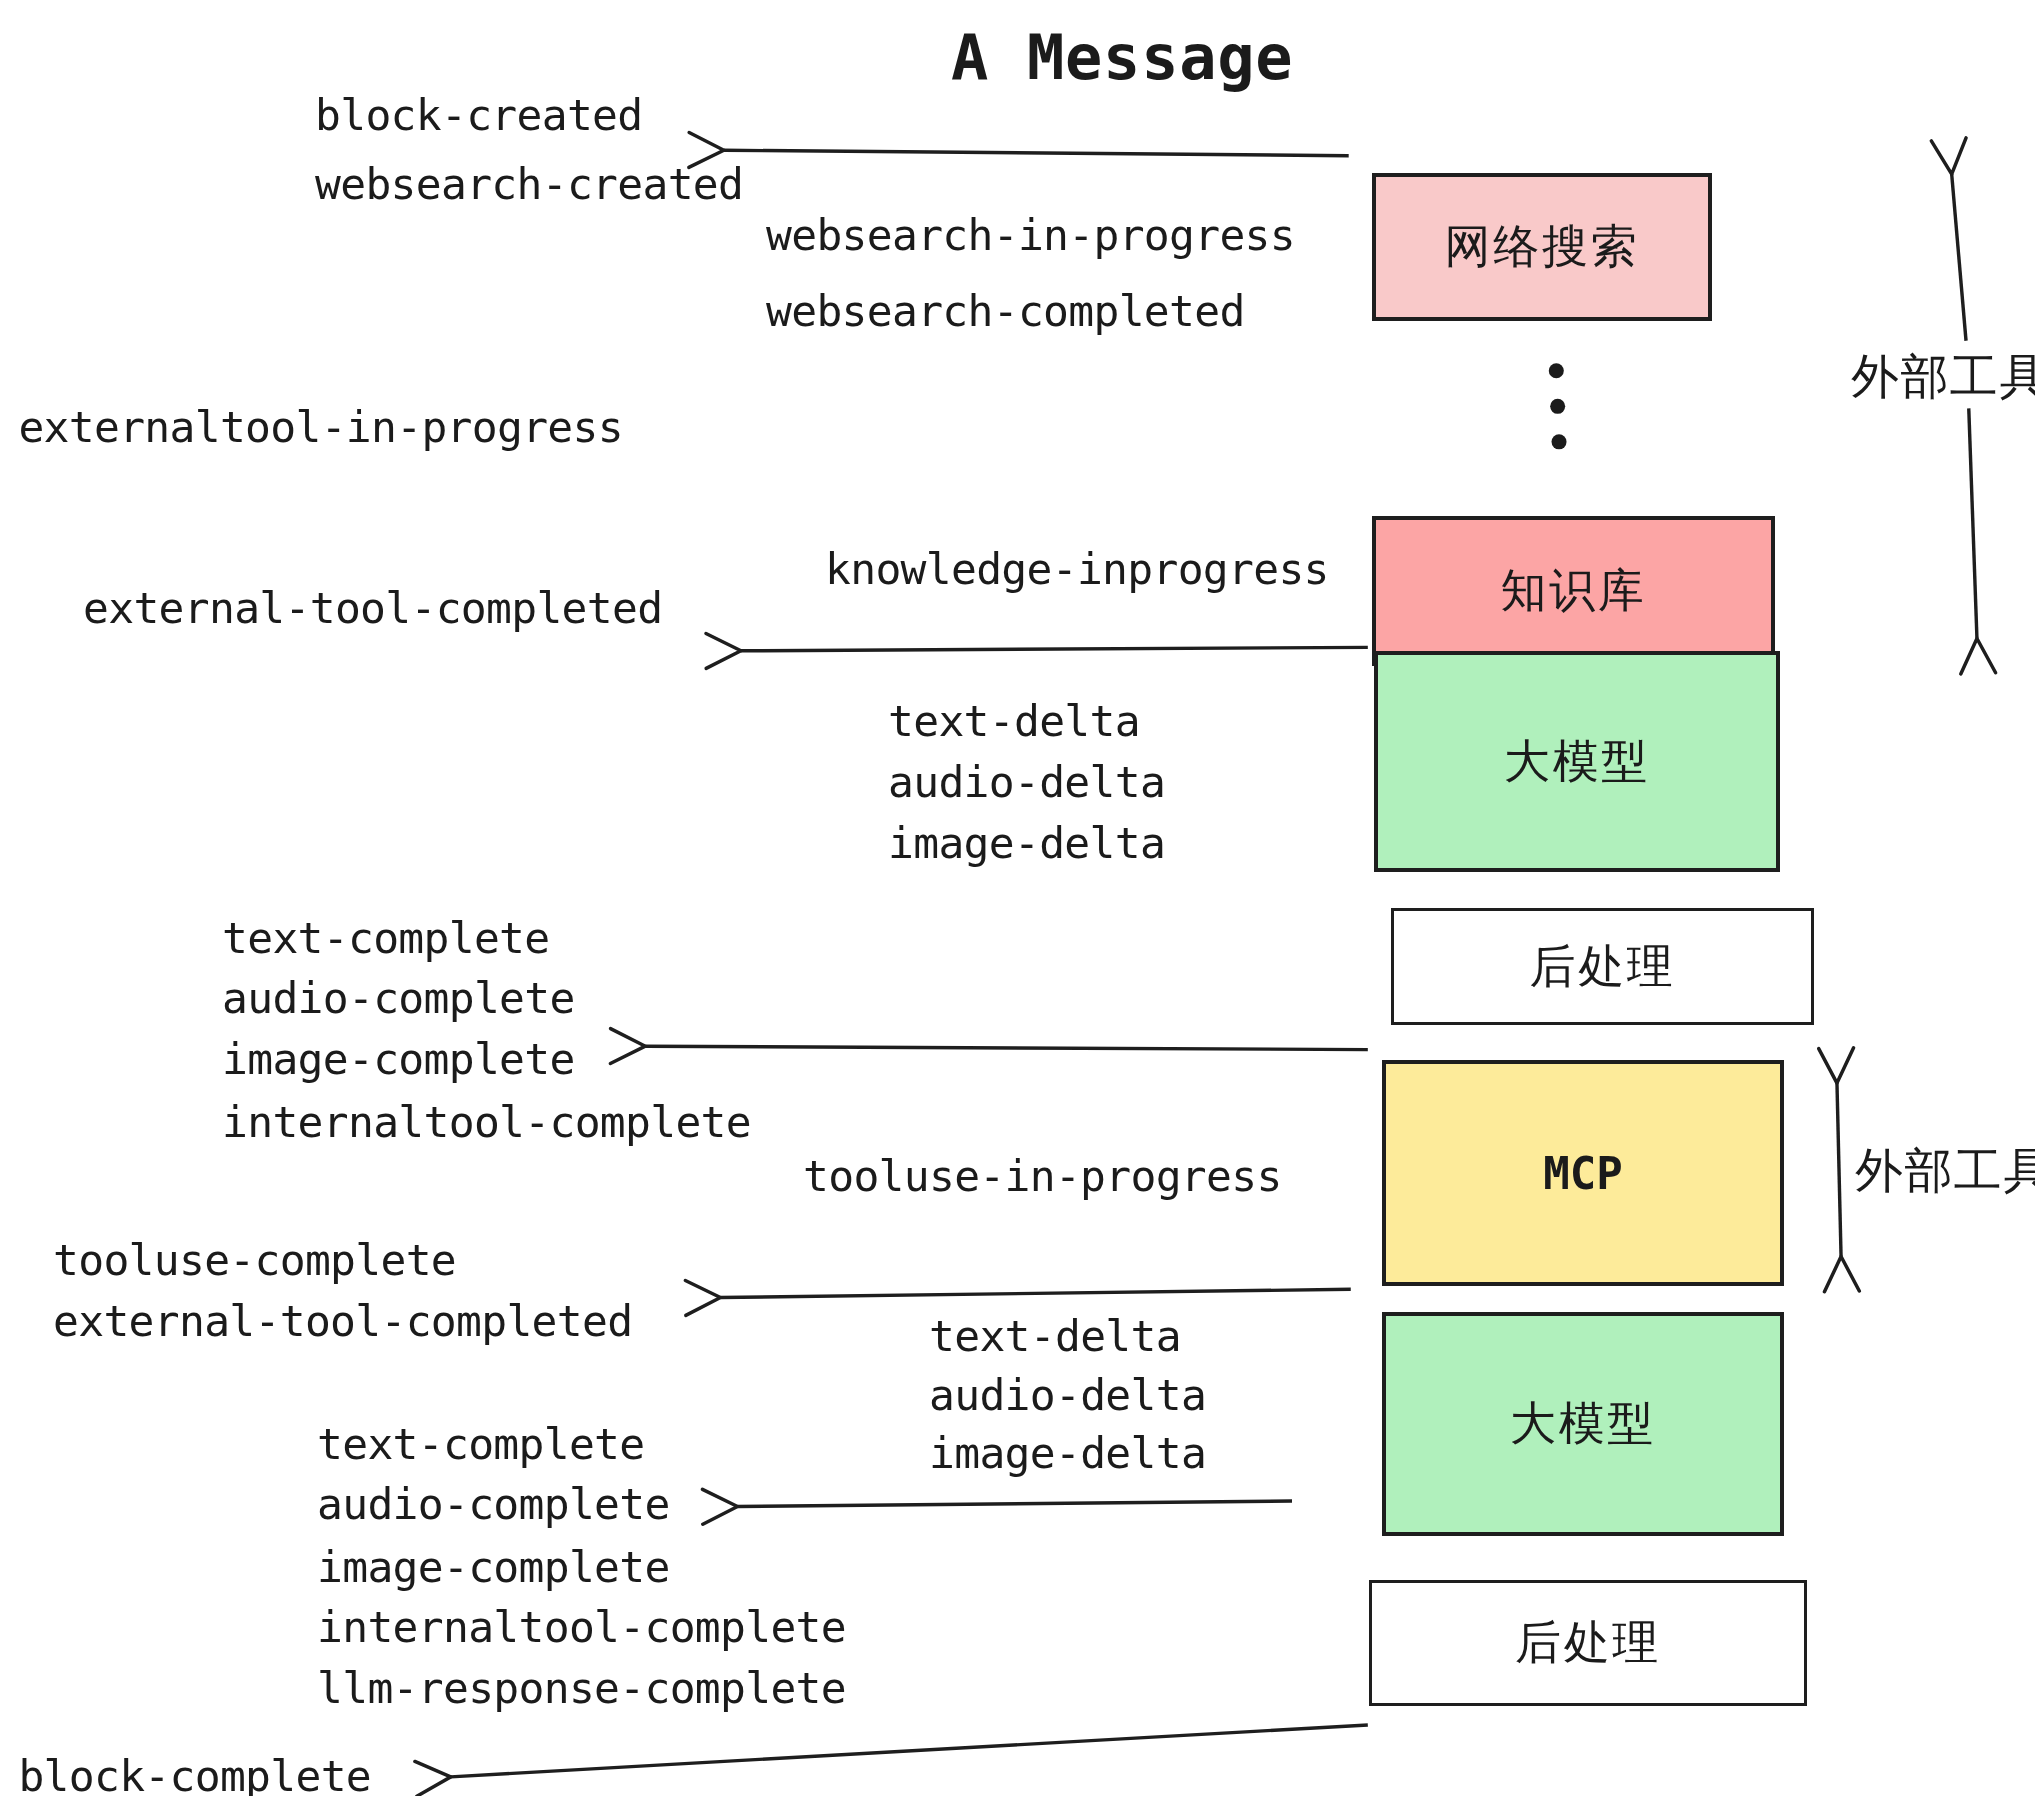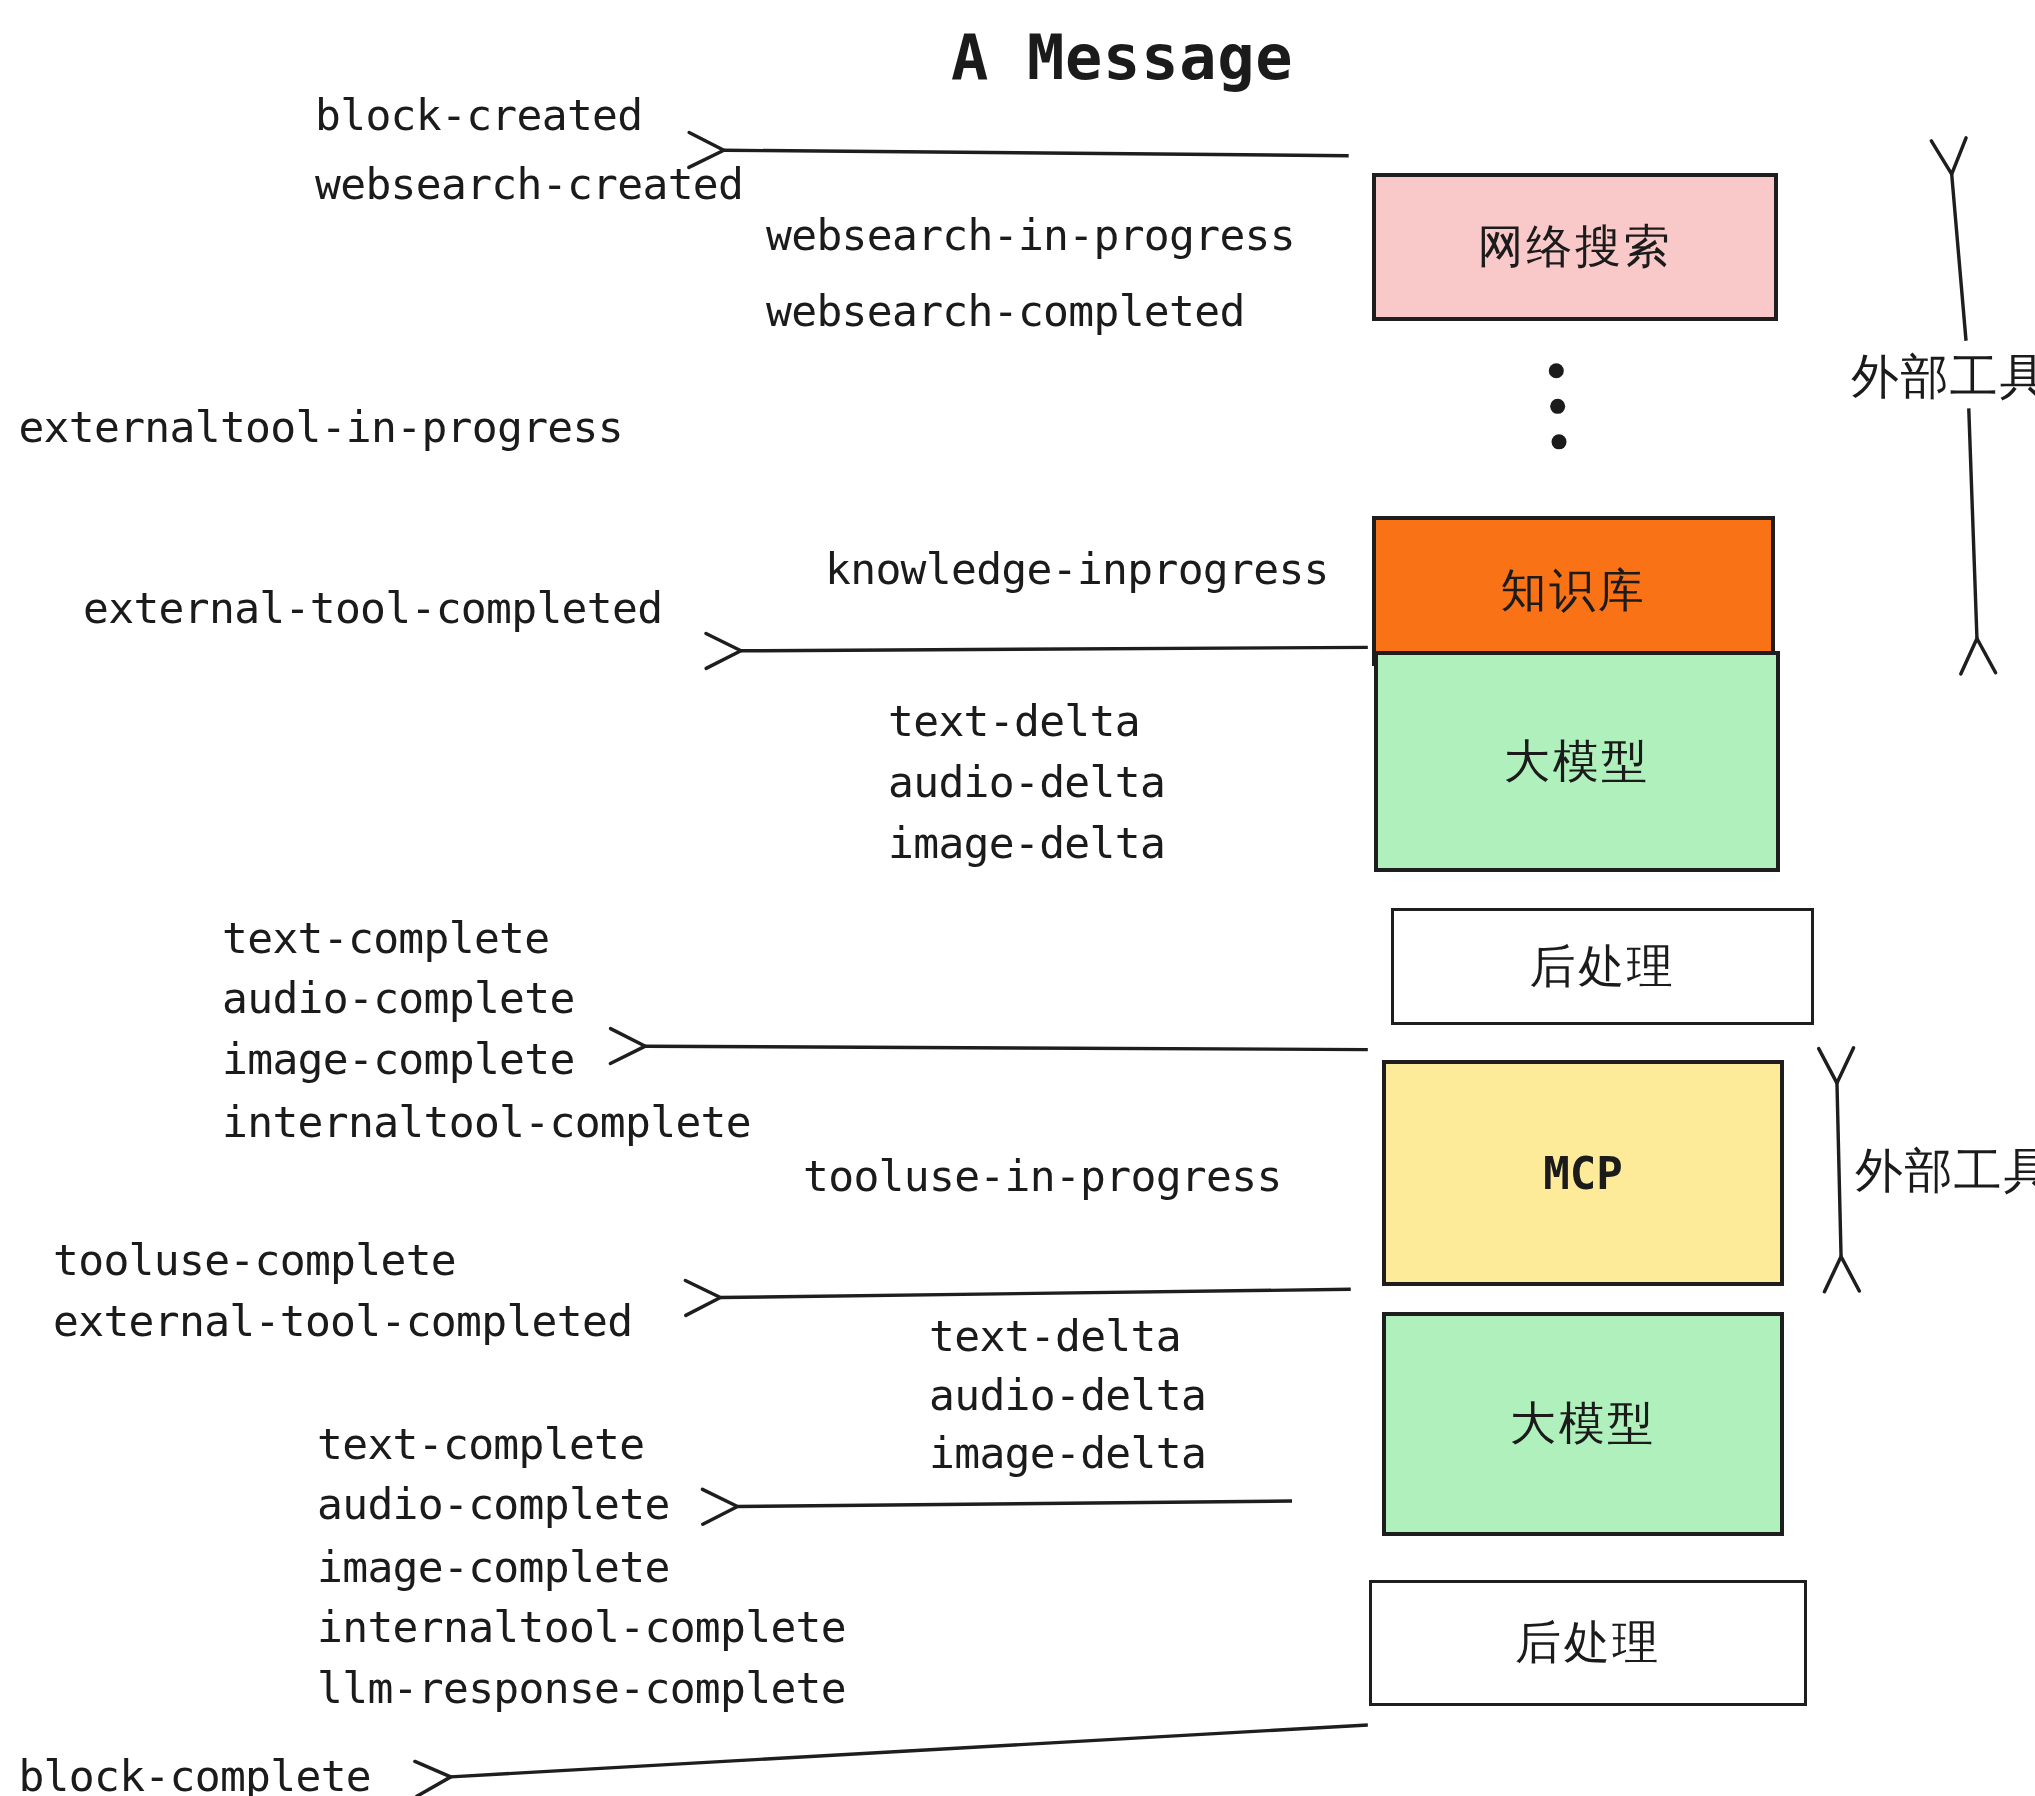--- a/index.html
+++ b/index.html
@@ -112,25 +112,25 @@
   <div class="ev" style="left:929px;top:1315px;">text-delta</div>
   <div class="ev" style="left:929px;top:1374px;">audio-delta</div>
   <div class="ev" style="left:929px;top:1432px;">image-delta</div>
   <div class="ev" style="left:317px;top:1423px;">text-complete</div>
   <div class="ev" style="left:317px;top:1483px;">audio-complete</div>
   <div class="ev" style="left:317px;top:1546px;">image-complete</div>
   <div class="ev" style="left:317px;top:1606px;">internaltool-complete</div>
   <div class="ev" style="left:317px;top:1667px;">llm-response-complete</div>
   <div class="ev" style="left:18.4px;top:1755px;">block-complete</div>
 
-  <div class="box" style="left: 1372px; top: 173px; width: 406px; height: 148px; background-color: rgb(249, 201, 201);">
+  <div class="box" style="left: 1372px; top: 173px; width: 340px; height: 148px; background-color: rgb(249, 201, 201);">
     <span class="lbl">网络搜索</span>
   </div>
 
-  <div class="box" style="left: 1372px; top: 516px; width: 403px; height: 150px; background-color: #f97316;">
+  <div class="box" style="left: 1372px; top: 516px; width: 403px; height: 150px; background-color: #fca5a5;">
     <span class="lbl">知识库</span>
   </div>
 
   <div class="box" style="left: 1374px; top: 651px; width: 406px; height: 221px; background-color: rgb(176, 240, 188);">
     <span class="lbl">大模型</span>
   </div>
 
   <div class="box" style="left: 1391px; top: 908px; width: 423px; height: 117px; border-width: 3.4px; background-color: rgb(255, 255, 255);">
     <span class="lbl">后处理</span>
   </div>

